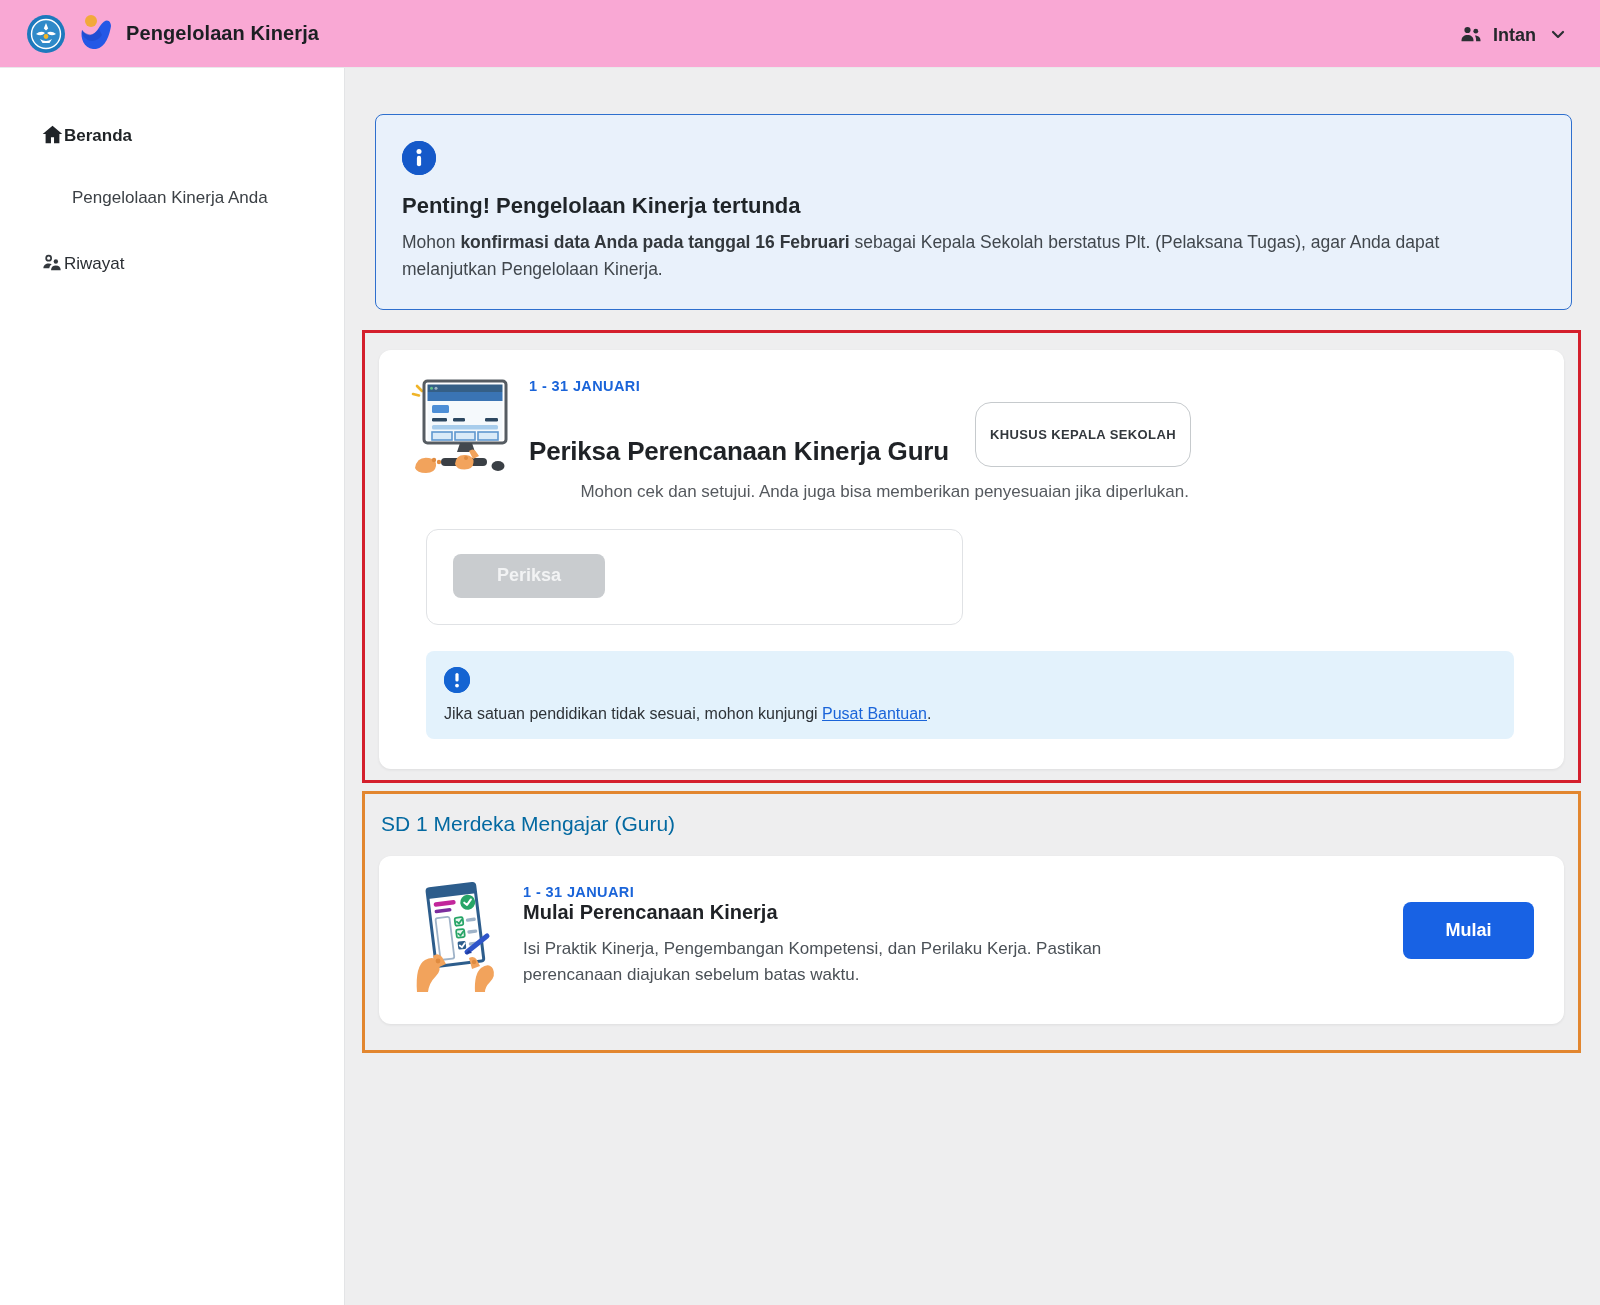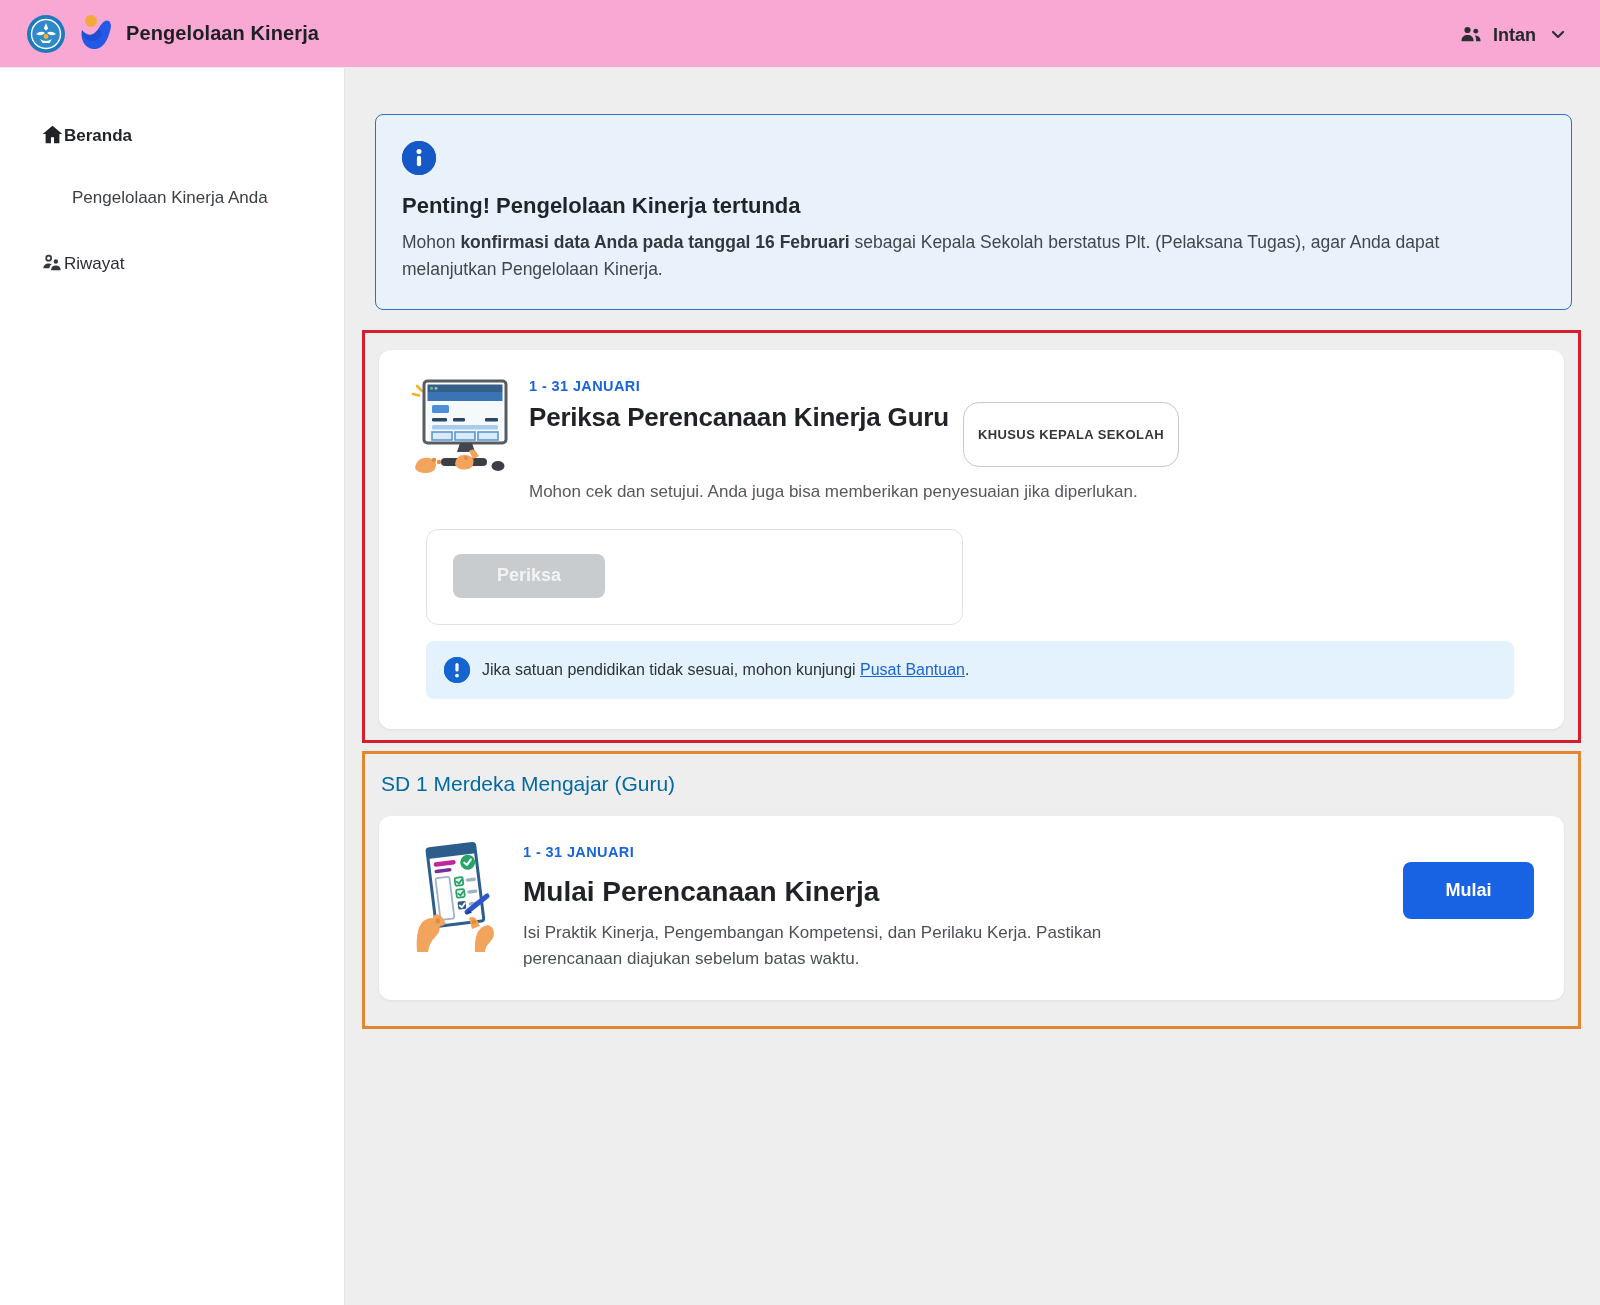--- a/index.html
+++ b/index.html
@@ -33,44 +33,44 @@
 
   
   .annot-red { border:3px solid #d41f2c; margin:20px -9px 0 -13px; padding:17px 14px 11px 14px; }
   .annot-orange { border:3px solid #e2862f; margin:8px -9px 0 -13px; padding:8px 14px 26px 14px; }
 
   
   .card { background:#ffffff; border-radius:12px; box-shadow:0 1px 3px rgba(0,0,0,.07); padding:24px 26px 30px 24px; }
   .task-row { display:flex; gap:18px; }
   .illus { flex-shrink:0; }
   .date-label { font-size:14.5px; font-weight:bold; color:#1a64d9; letter-spacing:.4px; margin-top:4px; }
-  .task-title-row { display:flex; align-items:flex-start; gap:14px; margin-top:8px; }
+  .task-title-row { display:flex; align-items:flex-end; gap:26px; margin-top:8px; }
   .task-title { font-size:26px; font-weight:bold; color:#1f2226; letter-spacing:-.2px; }
   .badge { border:1.5px solid #c6cacd; border-radius:16px; padding:24px 14px; font-size:13px; font-weight:bold; color:#33383d; letter-spacing:.4px; white-space:nowrap; }
-  .task-desc { font-size:17px; color:#55595e; margin-top:12px; line-height:1.5; max-width:660px; }
+  .task-desc { font-size:17px; color:#55595e; margin-top:12px; line-height:1.5; max-width:660px;text-align:right; }
 
   .school-card { border:1.5px solid #e0e2e5; border-radius:12px; width:537px; margin:24px 0 0 23px; padding:24px 24px 26px 26px; display:flex; justify-content:space-between; }
   .school-name { font-size:19px; font-weight:bold; color:#1f2327; }
   .school-meta { font-size:16.5px; color:#6a7076; margin-top:9px; }
   .school-warning { display:flex; align-items:center; gap:9px; margin-top:12px; }
   .school-warning .txt { font-size:16.5px; color:#d3281d; }
   .btn { border:none; border-radius:8px; font-family:"Liberation Sans",sans-serif; font-size:18px; font-weight:bold; cursor:pointer; }
   .btn-disabled { background:#c9cccf; color:#f2f3f4; width:152px; height:44px; align-self:flex-start; cursor:default; }
   .btn-primary { background:#1862e4; color:#ffffff; width:131px; height:57px; flex-shrink:0; margin-top:22px; }
 
-  .help-strip { background:#e3f2fc; border-radius:8px; margin:16px 24px 0 23px; padding:16px 18px; display:flex; align-items:center; gap:12px; }
+  .help-strip { background:#e3f2fc; border-radius:8px; margin:26px 24px 0 23px; padding:16px 18px; display:flex; align-items:flex-start; gap:12px;flex-direction:column; }
   .alert-badge { width:26px; height:26px; border-radius:50%; background:#1464d2; display:flex; align-items:center; justify-content:center; flex-shrink:0; }
   .help-text { font-size:16px; color:#2e3338; }
   .help-text a { color:#1a64d9; text-decoration:underline; cursor:pointer; }
 
   
   .guru-heading { font-size:21px; font-weight:normal; color:#0369a1; margin:10px 0 20px 2px; }
   .guru-card { background:#ffffff; border-radius:12px; box-shadow:0 1px 3px rgba(0,0,0,.07); padding:24px 30px 28px 28px; display:flex; gap:20px; }
   .guru-text { flex:1; }
-  .guru-title { font-size:28px; font-weight:bold; color:#1f2226; margin-top:16px; }
+  .guru-title { font-size:20px; font-weight:bold; color:#1f2226; margin-top:1px; }
   .guru-desc { font-size:17px; color:#4b5157; margin-top:12px; line-height:1.55; max-width:640px; }
 </style>
 </head>
 <body>
 
 <div class="header">
   <div class="brand">
     <span class="side-icon" style="width:40px;height:40px;">
       <svg width="40" height="40" viewBox="0 0 40 40">
         <circle cx="20" cy="20" r="19" fill="#1d79bd"></circle>

